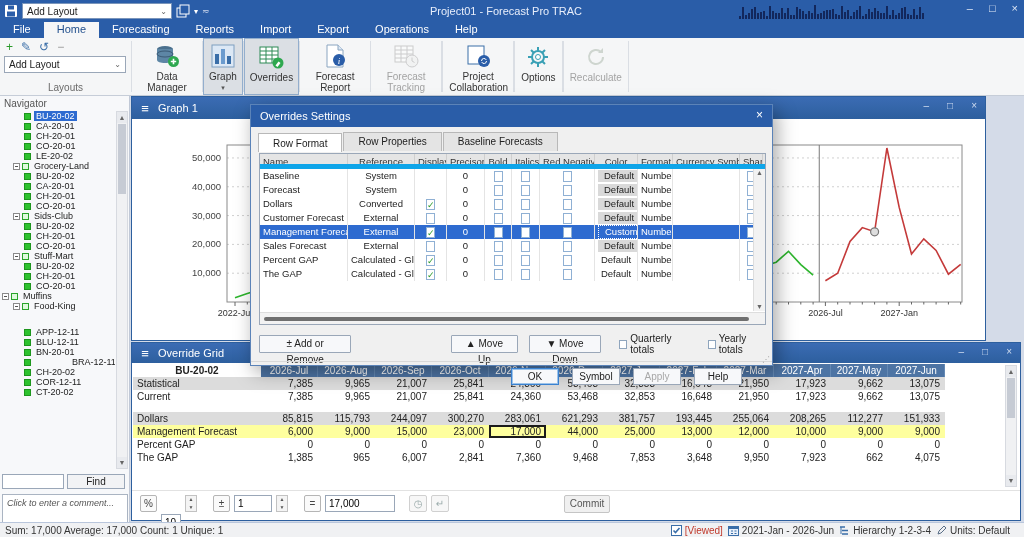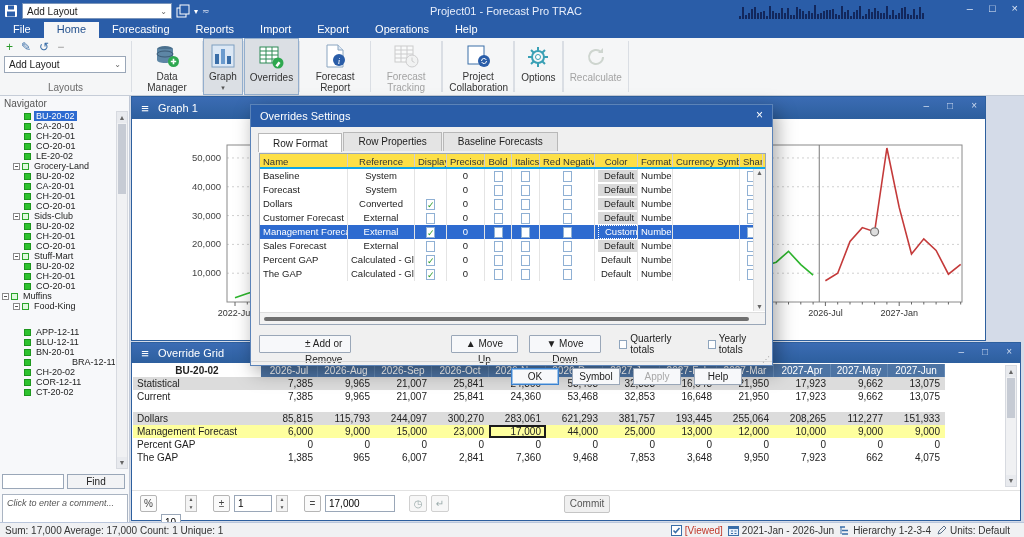--- a/index.html
+++ b/index.html
@@ -94,21 +94,21 @@
 
   
   .dialog{position:absolute;left:250px;top:104px;width:523px;height:262px;background:#f0f0f0;border:1px solid #5b83b8;box-shadow:4px 6px 18px rgba(0,0,0,.35);z-index:50;}
   .dlg-title{height:22px;background:#2a5da8;color:#fff;font-size:11px;display:flex;align-items:center;padding-left:9px;}
   .dlg-close{position:absolute;right:9px;top:3px;color:#fff;font-size:12px;}
   .dlg-tabs{display:flex;padding:5px 0 0 7px;font-size:10px;}
   .dtab{padding:3px 14px;border:1px solid #b8b8b8;border-bottom:none;background:#e4e4e4;margin-right:1px;}
   .dtab.active{background:#fff;position:relative;top:1px;padding-top:4px;}
   .dtable-wrap{position:absolute;left:8px;top:48px;width:507px;height:172px;background:#fff;border:1px solid #9aa7b8;}
   .dhead,.drow{display:flex;font-size:9.5px;height:14px;line-height:14px;}
-  .dhead{background:#fde047;border-bottom:2px solid #0ea5e9;height:15px;line-height:15px;color:#333;}
+  .dhead{background:#e5e5e5;border-bottom:5px solid #0ea5e9;height:15px;line-height:15px;color:#333;}
   .dcell{flex:none;padding:0 3px;overflow:hidden;white-space:nowrap;border-right:1px solid #e4e4e4;}
   .dhead .dcell{border-right:1px solid #cfcfcf;}
   .c0{width:88px;} .c1{width:67px;text-align:center;} .c2{width:32px;text-align:center;} .c3{width:38px;text-align:center;}
   .c4{width:27px;text-align:center;} .c5{width:28px;text-align:center;} .c6{width:55px;text-align:center;}
   .c7{width:43px;text-align:center;} .c8{width:35px;} .c9{width:67px;} .c10{width:23px;text-align:center;border-right:none;}
   .drow.sel{background:#2e6bd0;color:#fff;}
   .cbx{display:inline-block;width:9px;height:11px;border:1px solid #8fb0d4;background:#fff;vertical-align:middle;position:relative;}
   .cbx.on::after{content:"✓";position:absolute;left:0px;top:-2px;font-size:9px;color:#2a9a2a;}
   .chip{display:inline-block;background:#d9d9d9;border:1px solid #cicic1;padding:0 6px;line-height:12px;}
   .drow.sel .chip{background:transparent;border:1px dotted #fff;color:#fff;}
@@ -875,21 +875,21 @@
             <div class="dcell c9"></div>
             <div class="dcell c10"><span class="cbx"></span></div>
           </div>
         </div>
       <div class="dvscroll">▲<div style="position:absolute;bottom:1px;width:100%;">▼</div></div>
       <div class="dhscroll">
           <div class="thumb"></div>
         </div>
     </div>
     <div class="dlg-midrow">
-      <div class="dbtn" style="width:100px;text-align:right;">± Add or Remove</div>
+      <div class="dbtn" style="width:100px;">± Add or Remove</div>
       <div style="width:110px;"></div>
       <div class="dbtn" style="width:72px;">▲ Move Up</div>
       <div style="width:12px;"></div>
       <div class="dbtn" style="width:78px;">▼ Move Down</div>
       <div id="totals" style="display:flex;margin-left:auto;">
           <div class="dchk">
             <span class="box"></span>
             <span>Quarterly totals</span>
           </div>
           <div class="dchk">

